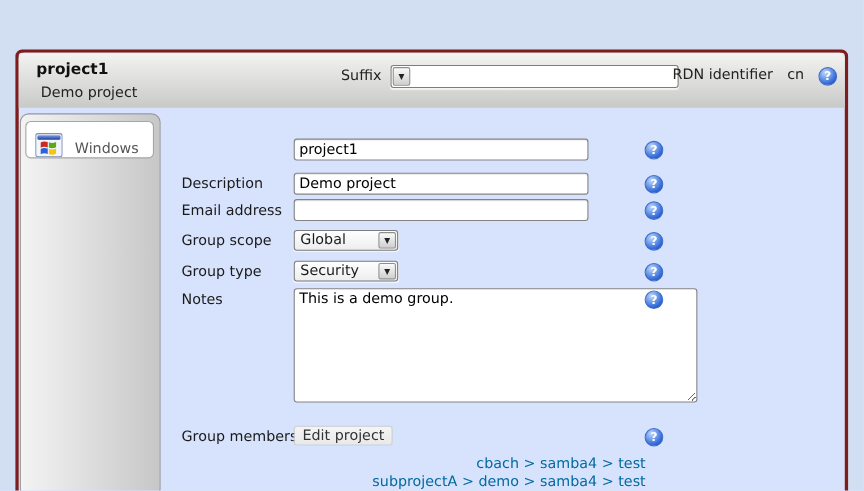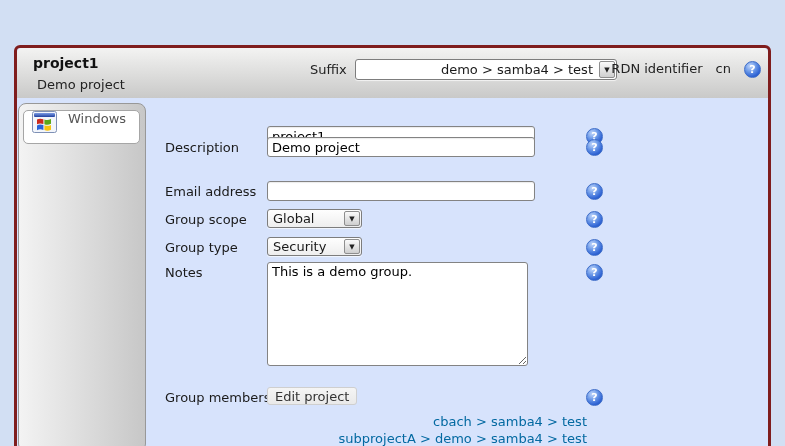--- a/index.html
+++ b/index.html
@@ -85,21 +85,21 @@
     background: linear-gradient(to right, #f3f3f3, #e4e4e4 35%, #c7c7c7);
     border: 1px solid #989898;
     border-radius: 8px;
   }
   .tab {
     position: absolute; left: 4px; top: 6px;
     width: 117px; height: 34px;
     background: #fff;
     border: 1px solid #a6a6a6;
     border-radius: 5px;
-    display: flex; align-items: flex-start;
+    display: flex; align-items: flex-end;
     padding-left: 8px; gap: 11px;
     cursor: pointer;
   }
   .tab-label { color: #555; }
 
   
   .row { position: absolute; left: 0; right: 0; height: 24px; }
   .row .lbl { position: absolute; left: 148px; top: 3px; white-space: nowrap; color: #1a1a1a; }
   .row .fld { position: absolute; left: 250px; top: 0; }
   .row .help { position: absolute; left: 569px; top: 2px; }
@@ -107,21 +107,21 @@
 
   input[type="text"] {
     width: 268px; height: 20px;
     border: 1px solid #838383; border-radius: 3px;
     padding: 1px 4px; font: 13px "DejaVu Sans", "Liberation Sans", sans-serif;
     color: #000; background: #fff;
     box-shadow: inset 0 1px 1px rgba(0,0,0,.08);
   }
   .small-select { width: 95px; height: 19px; font-size: 13px; }
   textarea {
-    width: 261px; height: 104px;
+    width: 367px; height: 104px;
     border: 1px solid #838383; border-radius: 3px;
     padding: 1px 4px; font: 13px "DejaVu Sans", "Liberation Sans", sans-serif;
     color: #000; background: #fff;
   }
   .btn {
     height: 18px; padding: 0 7px;
     background: linear-gradient(#f5f5f5, #e9e9e9);
     border: 1px solid #cfcfcf; border-radius: 3px;
     font: 13px "DejaVu Sans", "Liberation Sans", sans-serif;
     color: #333; cursor: pointer;
@@ -135,21 +135,20 @@
 <body>
 
 <div class="window">
 
   <div class="header">
     <div class="hdr-title">project1</div>
     <div class="hdr-subtitle">Demo project</div>
 
     <span class="suffix-label">Suffix</span>
     <div class="select suffix-select">
-      <span class="sel-text">demo &gt; samba4 &gt; test</span>
       <span class="sel-btn">▼</span>
     </div>
 
     <div class="rdn-group">
       <span>RDN identifier</span>
       <span>cn</span>
       <span class="help">?</span>
     </div>
   </div>
 
@@ -175,21 +174,21 @@
         </svg>
         <span class="tab-label">Windows</span>
       </div>
     </div>
 
     <div class="row" style="top:28px">
       <input type="text" class="fld" value="project1" style="">
       <span class="help">?</span>
     </div>
 
-    <div class="row" style="top:39px">
+    <div class="row" style="top:59px">
       <span class="lbl">Description</span>
       <input type="text" class="fld" value="Demo project" style="">
       <span class="help">?</span>
     </div>
 
     <div class="row" style="top:83px">
       <span class="lbl">Email address</span>
       <input type="text" class="fld" value="" style="">
       <span class="help">?</span>
     </div>

